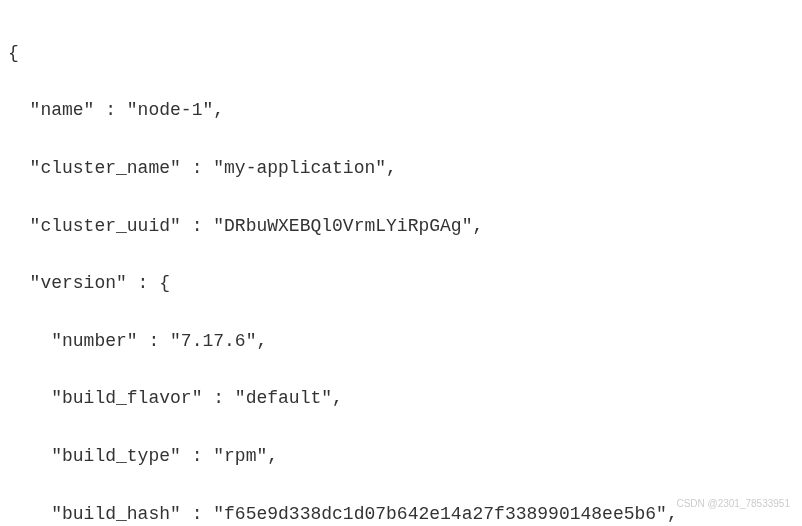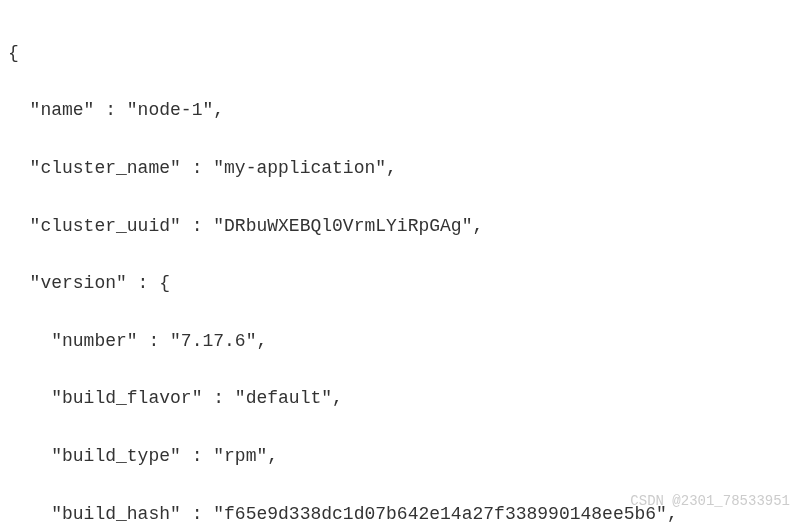--- a/index.html
+++ b/index.html
@@ -19,23 +19,23 @@
       line-height: 1.6;
     }
     .code-block {
       white-space: pre;
       font-family: "SimSun", "NSimSun", "Courier New", monospace;
     }
     .watermark {
       position: absolute;
       bottom: 14px;
       right: 12px;
-      font-size: 14px;
+      font-size: 10px;
       color: #cccccc;
-      font-family: Liberation Mono, monospace;
+      font-family: Liberation Sans, sans-serif;
     }
   </style>
 </head>
 <body>
 
 <div class="code-block">
 <div>{</div>
 <div>  "name" : "node-1",</div>
 <div>  "cluster_name" : "my-application",</div>
 <div>  "cluster_uuid" : "DRbuWXEBQl0VrmLYiRpGAg",</div>

